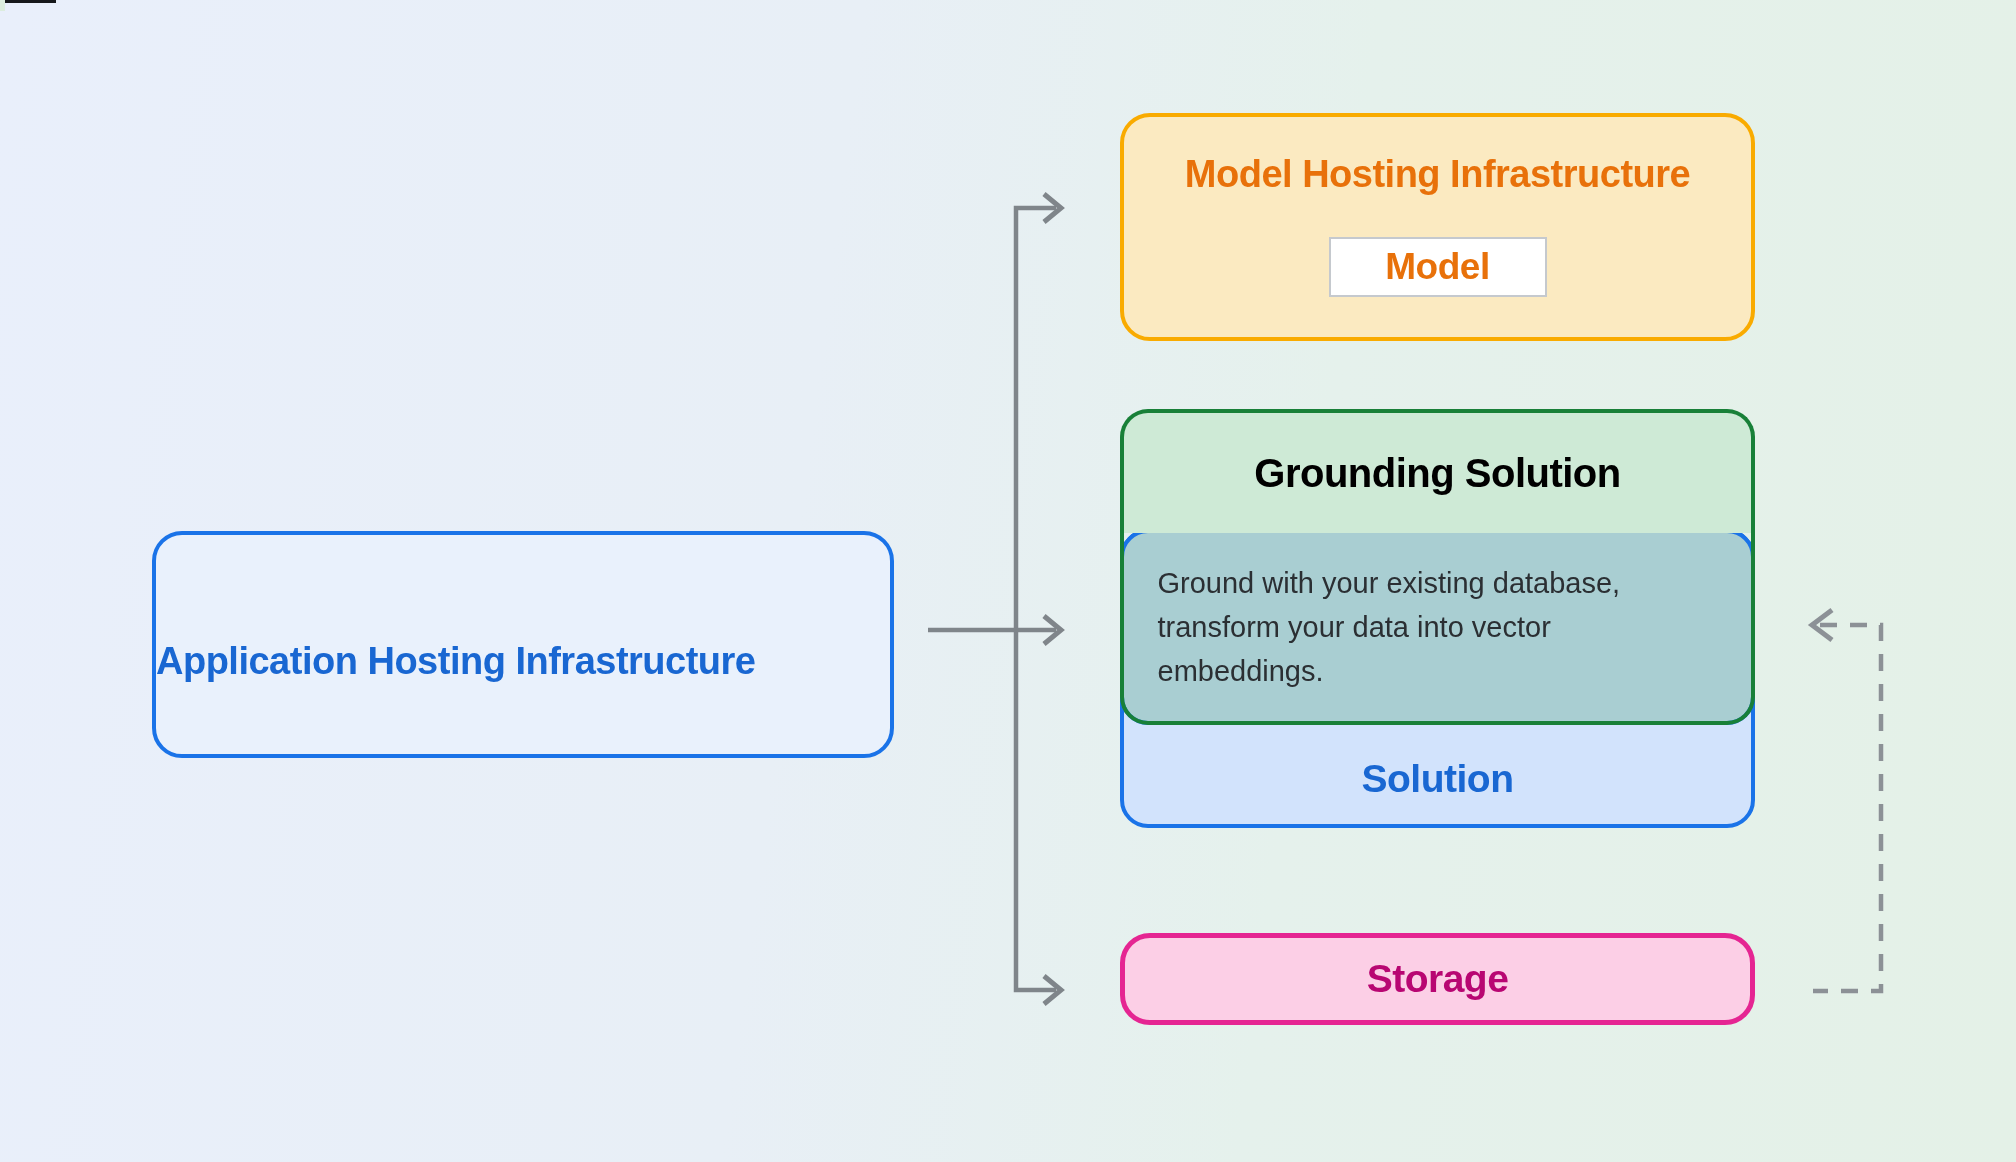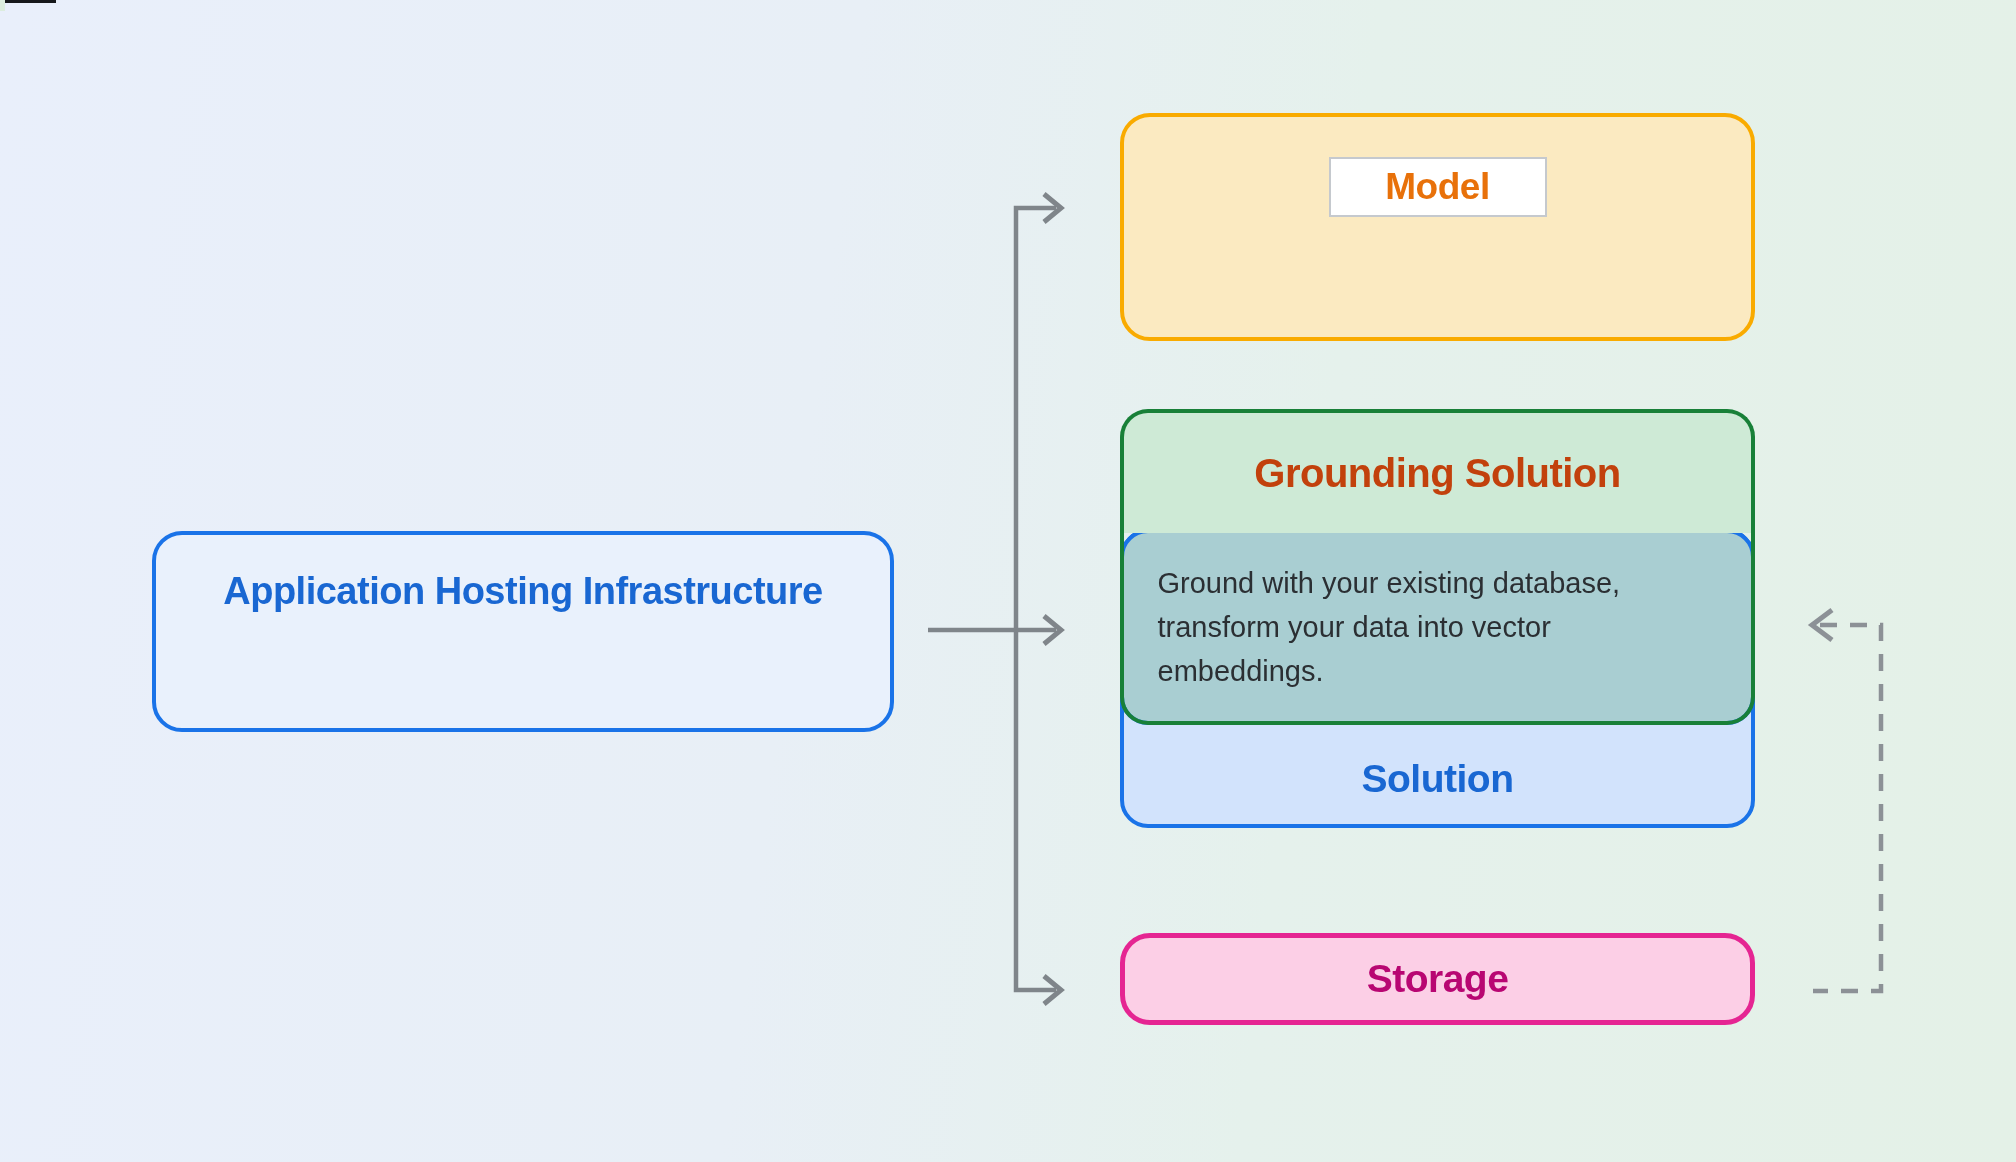--- a/index.html
+++ b/index.html
@@ -10,25 +10,25 @@
     width: 2016px;
     height: 1162px;
     overflow: hidden;
     background: linear-gradient(97deg, #E9EFFB 0%, #E8EFF6 40%, #E5F1EC 64%, #E4F1E7 100%);
   }
 
   .box { position: absolute; box-sizing: border-box; }
 
   
   .app-box {
-    left: 152px; top: 531px; width: 742px; height: 201px;
+    left: 152px; top: 531px; width: 742px; height: 227px;
     background: #E9F1FC;
     border: 4px solid #1A73E8;
     border-radius: 30px;
-    display: flex; flex-direction: column; align-items: center;
+    display: flex; flex-direction: row; align-items: center;
   }
   .app-title {
     margin-top: 33px;
     font-size: 38px; font-weight: bold; letter-spacing: -0.5px;
     color: #1967D2; line-height: 46px; white-space: nowrap;
   }
   .chip {
     box-sizing: border-box;
     background: #FFFFFF;
     border: 2px solid #C5C9CE;
@@ -92,21 +92,21 @@
     background: #CEEAD6;
     border: 4px solid #188038;
     border-bottom: none;
     border-radius: 28px 28px 0 0;
     z-index: 3;
     display: flex; align-items: flex-start; justify-content: center;
   }
   .grounding-title {
     margin-top: 36px;
     font-size: 40px; font-weight: bold; letter-spacing: -0.5px;
-    color: #c2410c; line-height: 48px; white-space: nowrap;
+    color: #000000; line-height: 48px; white-space: nowrap;
   }
   .green-frame {
     left: 1120px; top: 529px; width: 635px; height: 196px;
     background: transparent;
     border: 4px solid #188038;
     border-top: none;
     border-radius: 0 0 28px 28px;
     z-index: 4;
     pointer-events: none;
   }
@@ -155,20 +155,21 @@
 
     <path d="M1820 625 H1881 V991 H1813" fill="none" stroke="#8C9196" stroke-width="4.5" stroke-dasharray="17 13"></path>
     <polyline points="1832,610 1812,625 1832,640" fill="none" stroke="#8C9196" stroke-width="5"></polyline>
   </svg>
 
   <div class="box app-box">
     <div class="app-title">Application Hosting Infrastructure</div>
   </div>
 
   <div class="box model-box">
+    <div class="model-title">Model Hosting Infrastructure</div>
     <div class="chip model-chip">Model</div>
   </div>
 
   <div class="box db-box">
     <div class="db-label-strip">
       <div class="db-title">Solution</div>
     </div>
   </div>
 
   <div class="box teal-box">

